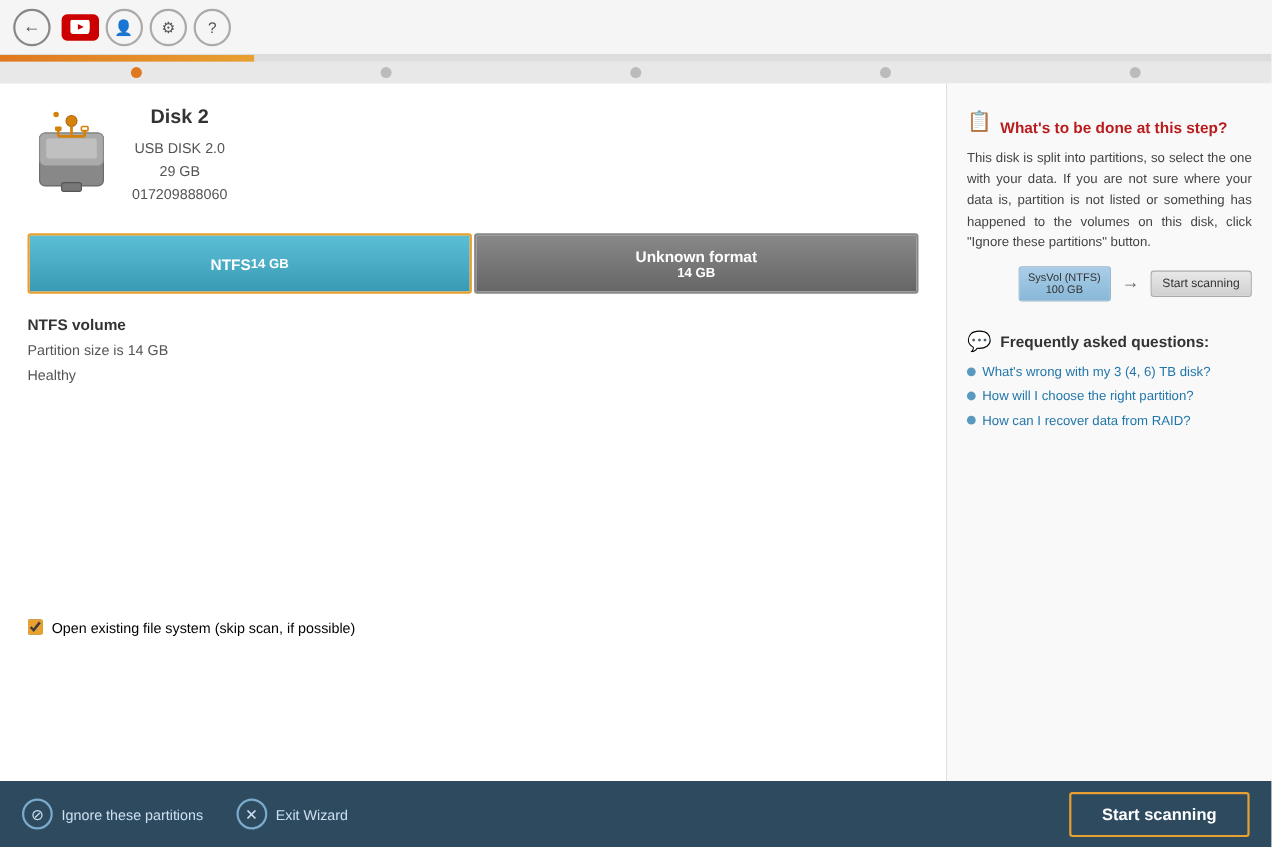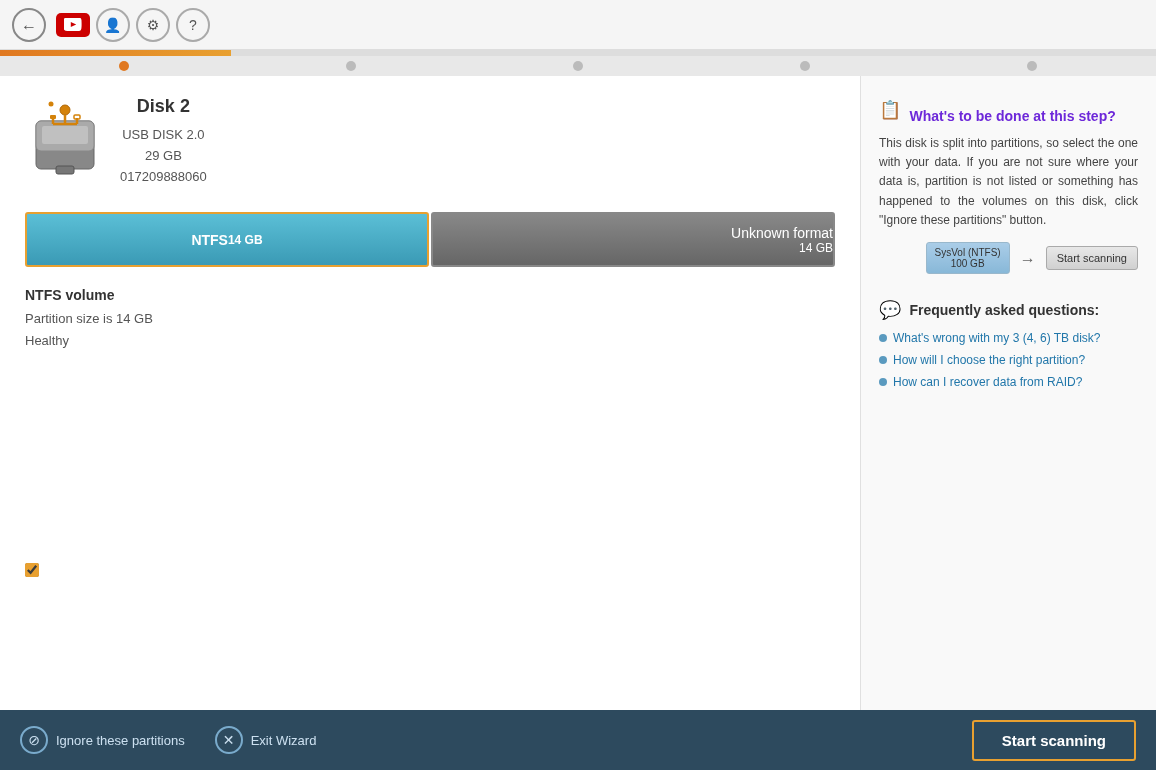--- a/index.html
+++ b/index.html
@@ -135,25 +135,25 @@
     .partition-ntfs .part-name { font-size: 14px; }
     .partition-ntfs .part-size { font-size: 12px; }
     .partition-unknown {
       flex: 1;
       height: 55px;
       background: linear-gradient(to bottom, #888, #666);
       border: 2px solid #888;
       border-radius: 3px;
       display: flex;
       flex-direction: column;
-      align-items: flex-end;
+      align-items: center;
       justify-content: center;
       cursor: pointer;
       color: white;
-      font-weight: normal;
+      font-weight: bold;
     }
     .partition-unknown .part-name { font-size: 14px; }
     .partition-unknown .part-size { font-size: 12px; }
 
     
     .volume-info {
       margin-bottom: 20px;
     }
     .volume-info h3 {
       font-size: 14px;
@@ -192,21 +192,21 @@
     }
     .help-title {
       display: flex;
       align-items: center;
       gap: 8px;
       margin-bottom: 10px;
     }
     .help-title-text {
       font-size: 14px;
       font-weight: bold;
-      color: #6d28d9;
+      color: #b91c1c;
       margin-top: 12px;
     }
     .help-icon {
       color: #e07820;
       font-size: 18px;
     }
     .help-text {
       font-size: 12px;
       color: #444;
       line-height: 1.6;
@@ -409,20 +409,23 @@
 
     <div class="volume-info">
       <h3>NTFS volume</h3>
       <p>Partition size is 14 GB</p>
       <p>Healthy</p>
     </div>
 
     <div style="margin-top: auto; padding-top: 180px;">
       <div class="checkbox-row">
         <input type="checkbox" id="open-fs-check" checked="" style="">
+        <label for="open-fs-check">
+          <span>Open existing file system </span><span class="skip-text">(skip scan, if possible)</span>
+        </label>
       </div>
     </div>
   </div>
 
   <div class="right-panel">
 
     <div class="help-section">
       <div class="help-title">
         <span class="help-icon">📋</span>
         <span class="help-title-text">What's to be done at this step?</span>

